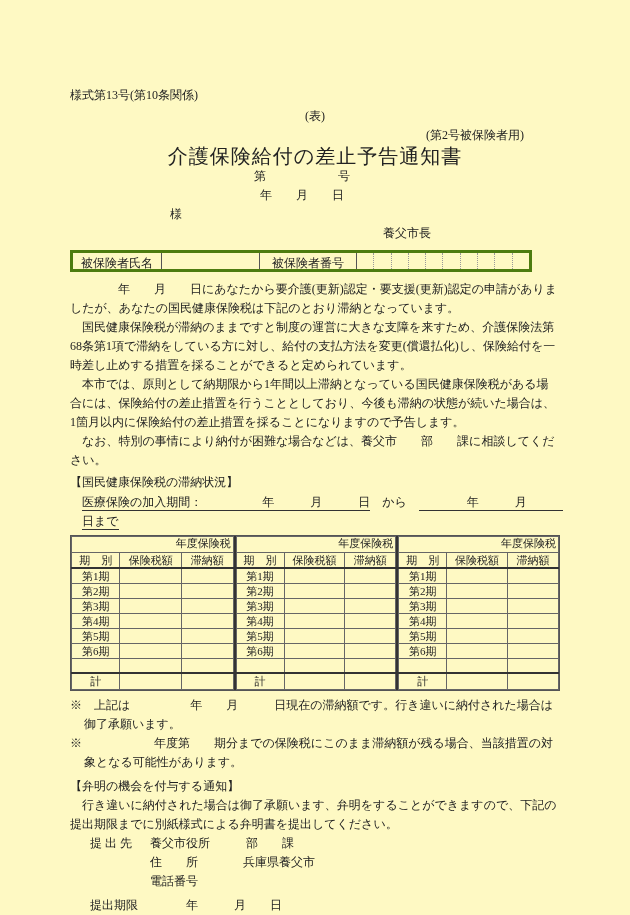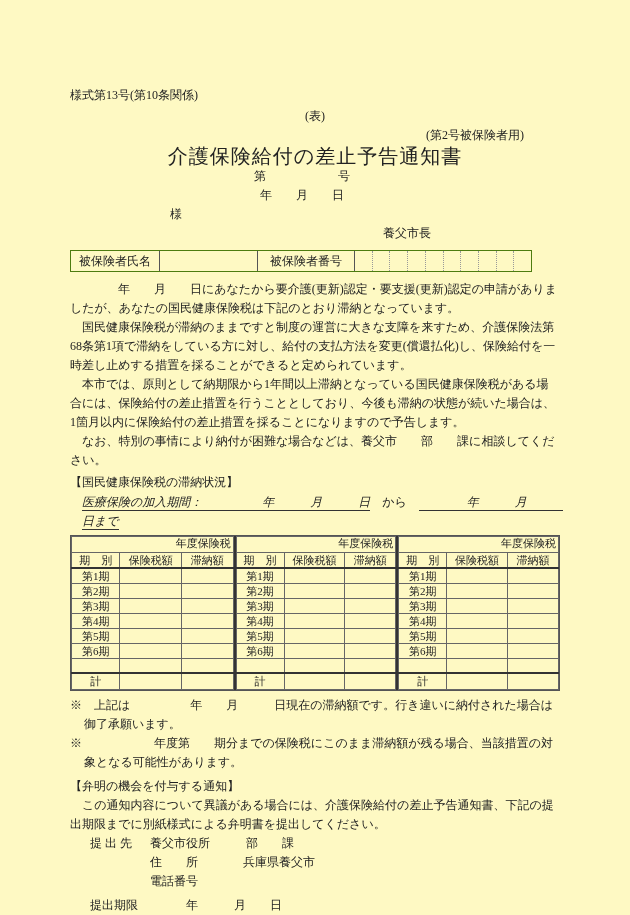--- a/index.html
+++ b/index.html
@@ -22,39 +22,39 @@
   .doc-title { text-align:center; font-size:20px; line-height:22px; letter-spacing:1px; }
   .doc-no-line, .date-line { text-align:center; padding-right:26px; }
   .addressee { padding-left:100px; }
   .sender { padding-left:313px; }
 
   
   .ins-bar {
     margin-top:7px;
     width:462px;
     height:22px;
-    border:1px solid #4d7c0f;
+    border:3px solid #4d7c0f;
     display:flex;
     box-sizing:border-box;
     line-height:20px;
   }
   .ins-cell { box-sizing:border-box; height:100%; }
   .ins-name-label { width:89px; text-align:center; border-right:1px solid #555; }
   .ins-name-value { width:98px; border-right:1px solid #555; }
   .ins-num-label { width:97px; text-align:center; border-right:1px solid #555; }
   .ins-num-box { flex:1; display:flex; }
   .num-cell { flex:1; border-left:1px dotted #999; }
   .num-cell:first-child { border-left:none; }
 
   .body-text { margin-top:8px; }
   .body-text p { margin:0; }
 
   .section-heading { margin-top:3px; }
   .period-line { margin-top:1px; padding-left:12px; }
-  .u { border-bottom:1px solid #333; padding-bottom:1px;font-style:italic; }
+  .u { border-bottom:1px solid #333; padding-bottom:1px; }
 
   
   .tax-groups { display:flex; margin-top:4px; border:1px solid #555; width:490px; box-sizing:border-box; }
   .grp-wrap { width:33.333%; box-sizing:border-box; }
   .grp-wrap + .grp-wrap { border-left:2px solid #333; }
   table.grp { border-collapse:collapse; width:100%; table-layout:fixed; font-size:11px; }
   table.grp td { border:1px solid #666; padding:0 2px; height:14px; line-height:14px; box-sizing:border-box; overflow:hidden; white-space:pre; }
   table.grp tr.h1 td { text-align:right; height:15px; line-height:15px;font-family:Liberation Mono, monospace; }
   table.grp tr.h2 td { text-align:center; border-bottom:2px solid #333; }
   table.grp tr.d td:first-child { text-align:center; }
@@ -295,21 +295,21 @@
             </tr>
       </tbody>
         </table>
     </div>
   </div>
 
   <div class="note pre">※　上記は　　　　　年　　月　　　日現在の滞納額です。行き違いに納付された場合は御了承願います。</div>
   <div class="note pre">※　　　　　　年度第　　期分までの保険税にこのまま滞納額が残る場合、当該措置の対象となる可能性があります。</div>
 
   <div class="defense-heading pre">【弁明の機会を付与する通知】</div>
-  <p class="defense-para pre">　この通知内容について異議がある場合には、介護保険給付の差止予告通知書、下記の提出期限までに別紙様式による弁明書を提出してください。</p>
+  <p class="defense-para pre">　行き違いに納付された場合は御了承願います、弁明をすることができますので、下記の提出期限までに別紙様式による弁明書を提出してください。</p>
 
   <div class="sub-line">
     <span class="sub-label pre">提 出 先</span>
     <span class="pre">養父市役所　　　部　　課</span>
   </div>
   <div class="sub-line">
     <span class="sub-spacer"></span>
     <span class="sub-label2 pre">住　　所</span>
     <span class="pre">兵庫県養父市</span>
   </div>

